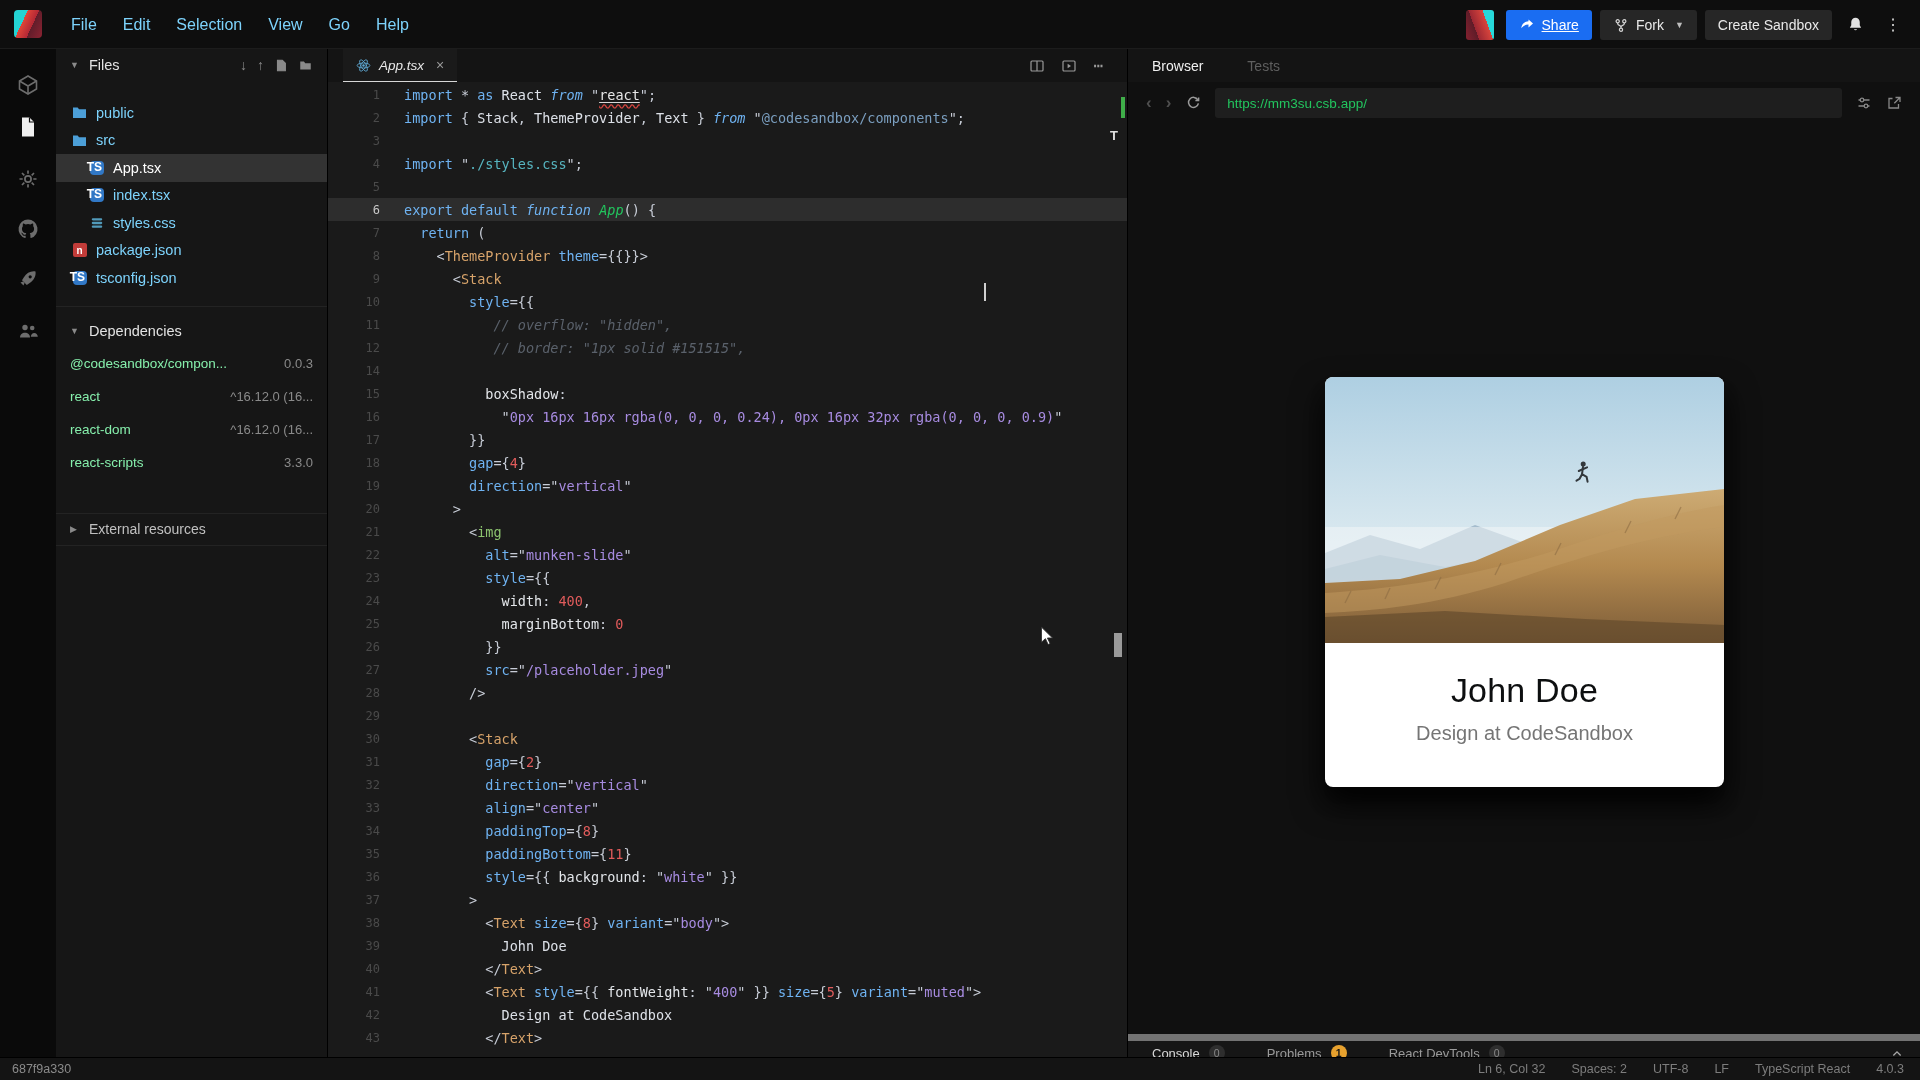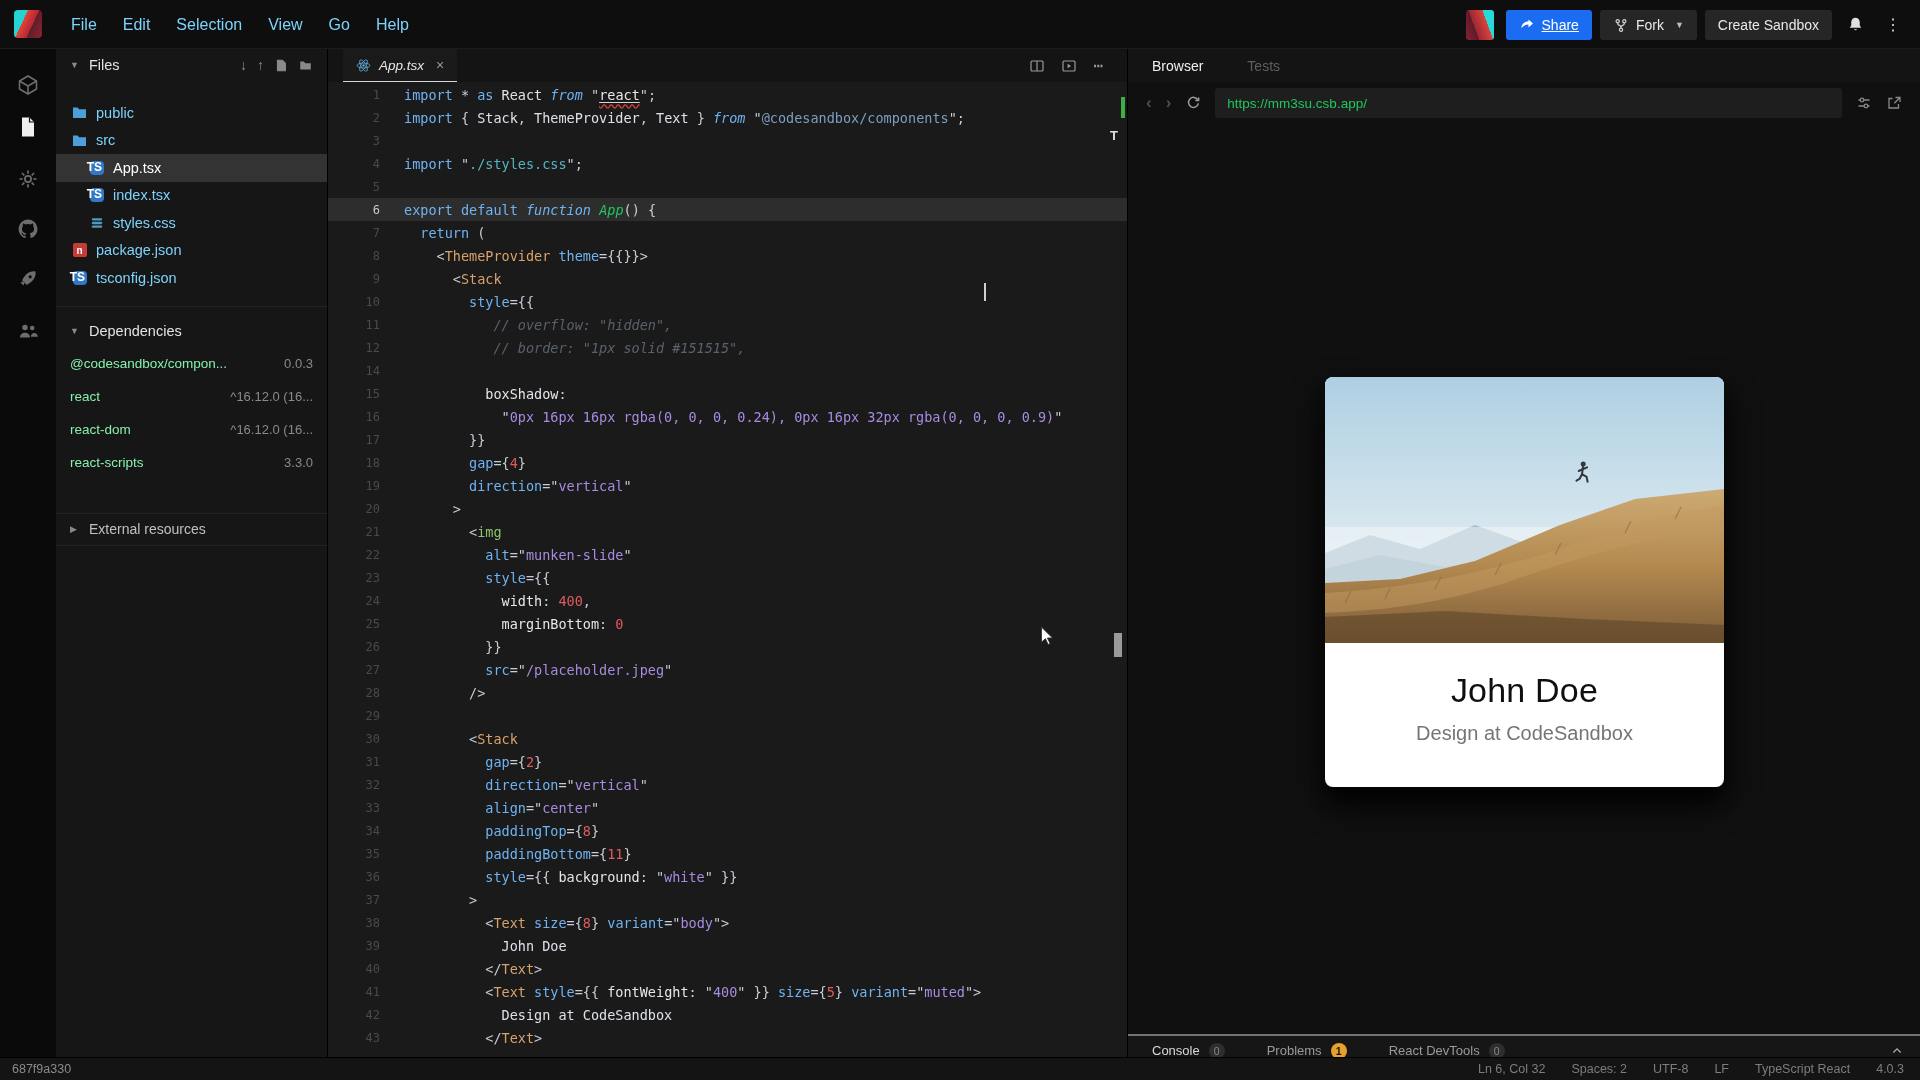--- a/index.html
+++ b/index.html
@@ -115,21 +115,21 @@
   .nav-chev { color:#4f4f4f; font-size:17px; font-weight:bold; }
   #url-field { flex:1; height:30px; background:#1e1e1e; border-radius:3px; display:flex; align-items:center;
     padding:0 12px; color:#22c55e; font-size:13.5px; }
   #url-icons { display:flex; gap:14px; align-items:center; }
   #preview-body { flex:1; position:relative; overflow:hidden; }
   #card { position:absolute; left:197px; top:253px; width:399px; height:410px; background:#fff; border-radius:8px;
     box-shadow:0 16px 16px rgba(0,0,0,.24), 0 16px 32px rgba(0,0,0,.9); overflow:hidden; }
   #card-img { position:relative; width:399px; height:266px; overflow:hidden; }
   #card-name { text-align:center; margin-top:28px; font-size:34px; color:#0d0f10; letter-spacing:.2px; }
   #card-role { text-align:center; margin-top:12px; font-size:20px; color:#757575; }
-  #consolebar { height:23px; background:#161616; border-top:2px solid #737373; display:flex; align-items:center;
+  #consolebar { height:23px; background:#161616; border-top:7px solid #737373; display:flex; align-items:center;
     padding:8px 16px 0 24px; gap:42px; flex:none; }
   .con-item { display:flex; align-items:center; gap:9px; font-size:13px; color:#9a9a9a; }
   .con-item.first { color:#d8d8d8; }
   .con-badge { min-width:16px; height:16px; border-radius:8px; background:#2e2e2e; color:#8a8a8a; font-size:10.5px;
     display:flex; align-items:center; justify-content:center; padding:0 4px; }
   .con-badge.alert { background:#e7a12e; color:#161616; font-weight:bold; }
   #con-collapse { margin-left:auto; }
 
   
   #statusbar { position:absolute; left:0; top:1057px; width:1920px; height:23px; background:#141414;

